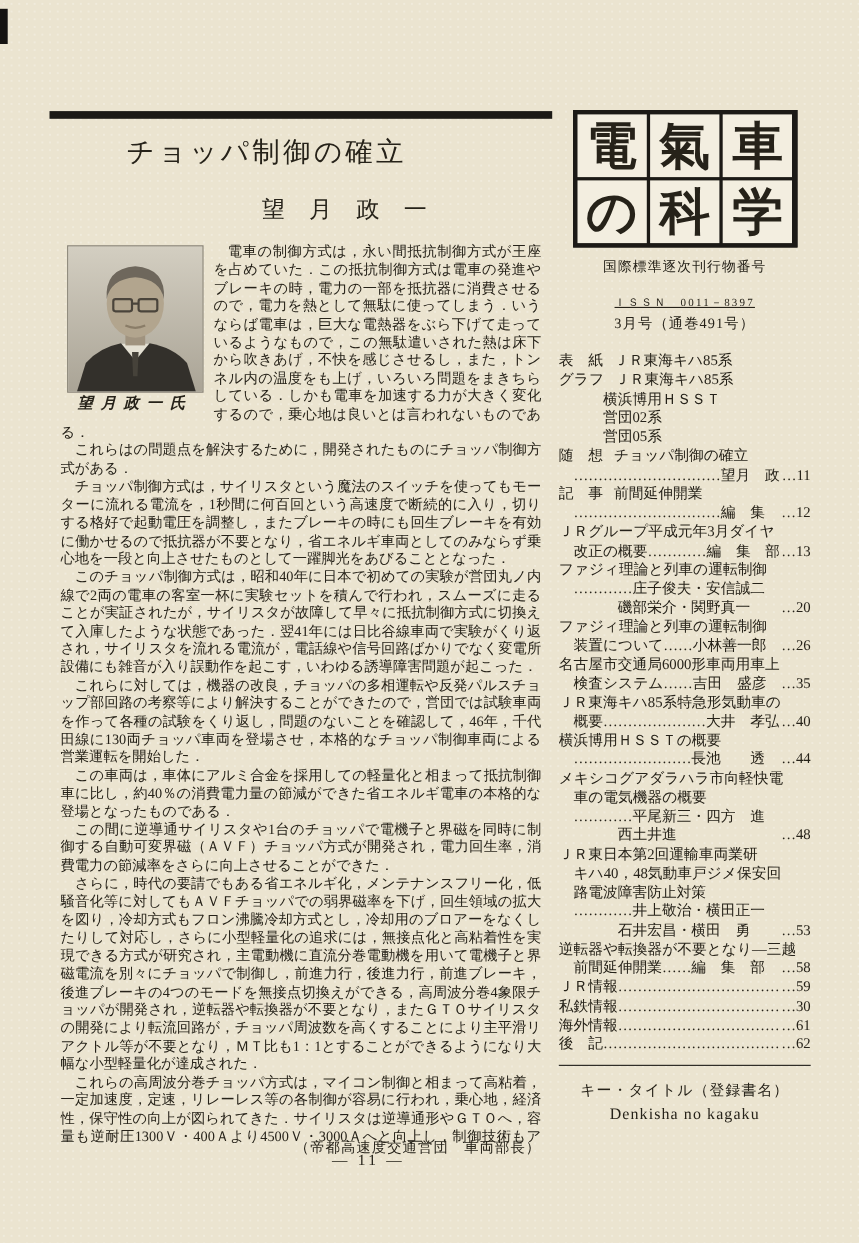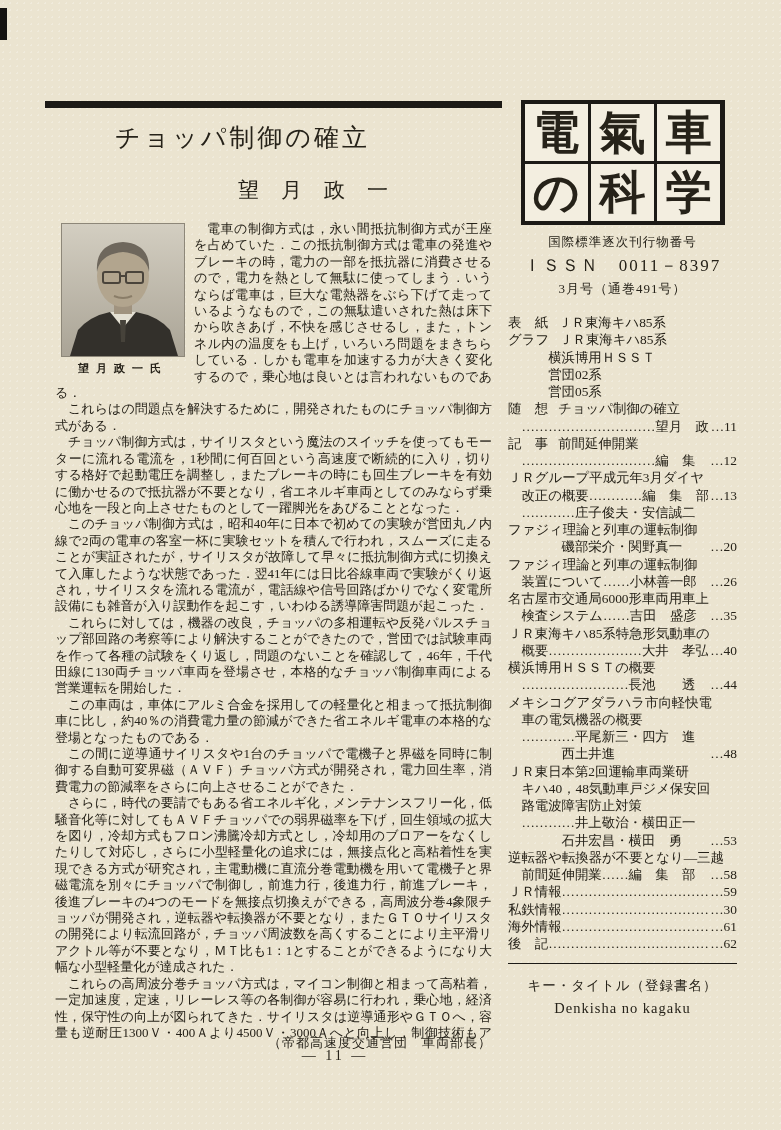--- a/index.html
+++ b/index.html
@@ -29,22 +29,22 @@
   .article-body{
     position:absolute;left:55px;top:221px;width:437px;height:818px;
     font-size:13px;line-height:16.4px;text-align:justify;overflow:hidden;
   }
   .article-body p{margin:0;text-indent:1em;}
   figure.author-figure{
     float:left;margin:2px 9px 4px 6px;width:124px;padding:0;
   }
   .author-photo-frame{width:124px;height:134px;border:1px solid #8d8779;box-sizing:border-box;background:#c9c4b7;}
   .photo-caption{
-    margin-top:3px;text-align:center;font-size:11px;letter-spacing:7px;
-    white-space:nowrap;font-weight:bold;
+    margin-top:3px;text-align:center;font-size:14px;letter-spacing:7px;
+    white-space:nowrap;font-weight:bold;font-style:italic;
   }
   .article-signature{
     position:absolute;left:55px;top:1034px;width:437px;
     font-size:13px;text-align:right;letter-spacing:1px;
   }
   .page-number{
     position:absolute;left:0;top:1048px;width:670px;text-align:center;
     font-size:14px;letter-spacing:3px;
   }
 
@@ -54,21 +54,21 @@
     width:204px;margin:0 auto;border:4px solid var(--rule);
     display:grid;grid-template-columns:repeat(3,1fr);background:var(--rule);
     grid-gap:3px;box-sizing:border-box;
   }
   .logo-cell{
     background:var(--logo-bg);height:57px;display:flex;align-items:center;justify-content:center;
     font-size:46px;font-weight:bold;line-height:1;font-family:"Liberation Serif", serif;
   }
   .issn-block{margin-top:9px;text-align:center;}
   .issn-label{font-size:12.5px;letter-spacing:1px;}
-  .issn-number{font-size:17px;letter-spacing:2px;margin-top:3px;}
+  .issn-number{font-size:10px;letter-spacing:2px;margin-top:17px;text-decoration:underline;}
   .issue-number{font-size:13px;letter-spacing:1px;margin-top:3px;}
 
   .toc{margin-top:16px;font-size:13.4px;line-height:17.25px;}
   .toc-row{display:flex;white-space:pre;}
   .toc-label{letter-spacing:0;}
   .toc-label:not(:empty){margin-right:10px;}
   .toc-text{white-space:pre;overflow:hidden;}
   .toc-page{margin-left:auto;padding-left:2px;}
 
   .key-title-divider{border:none;border-top:1.5px solid var(--rule);margin:11px 0 0 0;width:229px;}
@@ -233,27 +233,27 @@
         </div>
 
         <div class="toc-row">
           <span class="toc-label"></span>
           <span class="toc-text">　改正の概要…………編　集　部</span>
           <span class="toc-page">…13</span>
         </div>
 
         <div class="toc-row">
           <span class="toc-label"></span>
+          <span class="toc-text">ファジィ理論と列車の運転制御</span>
+          <span class="toc-page"></span>
+        </div>
+
+        <div class="toc-row">
+          <span class="toc-label"></span>
           <span class="toc-text">　…………庄子俊夫・安信誠二</span>
-          <span class="toc-page"></span>
-        </div>
-
-        <div class="toc-row">
-          <span class="toc-label"></span>
-          <span class="toc-text">ファジィ理論と列車の運転制御</span>
           <span class="toc-page"></span>
         </div>
 
         <div class="toc-row">
           <span class="toc-label"></span>
           <span class="toc-text">　　　　磯部栄介・関野真一</span>
           <span class="toc-page">…20</span>
         </div>
 
         <div class="toc-row">

